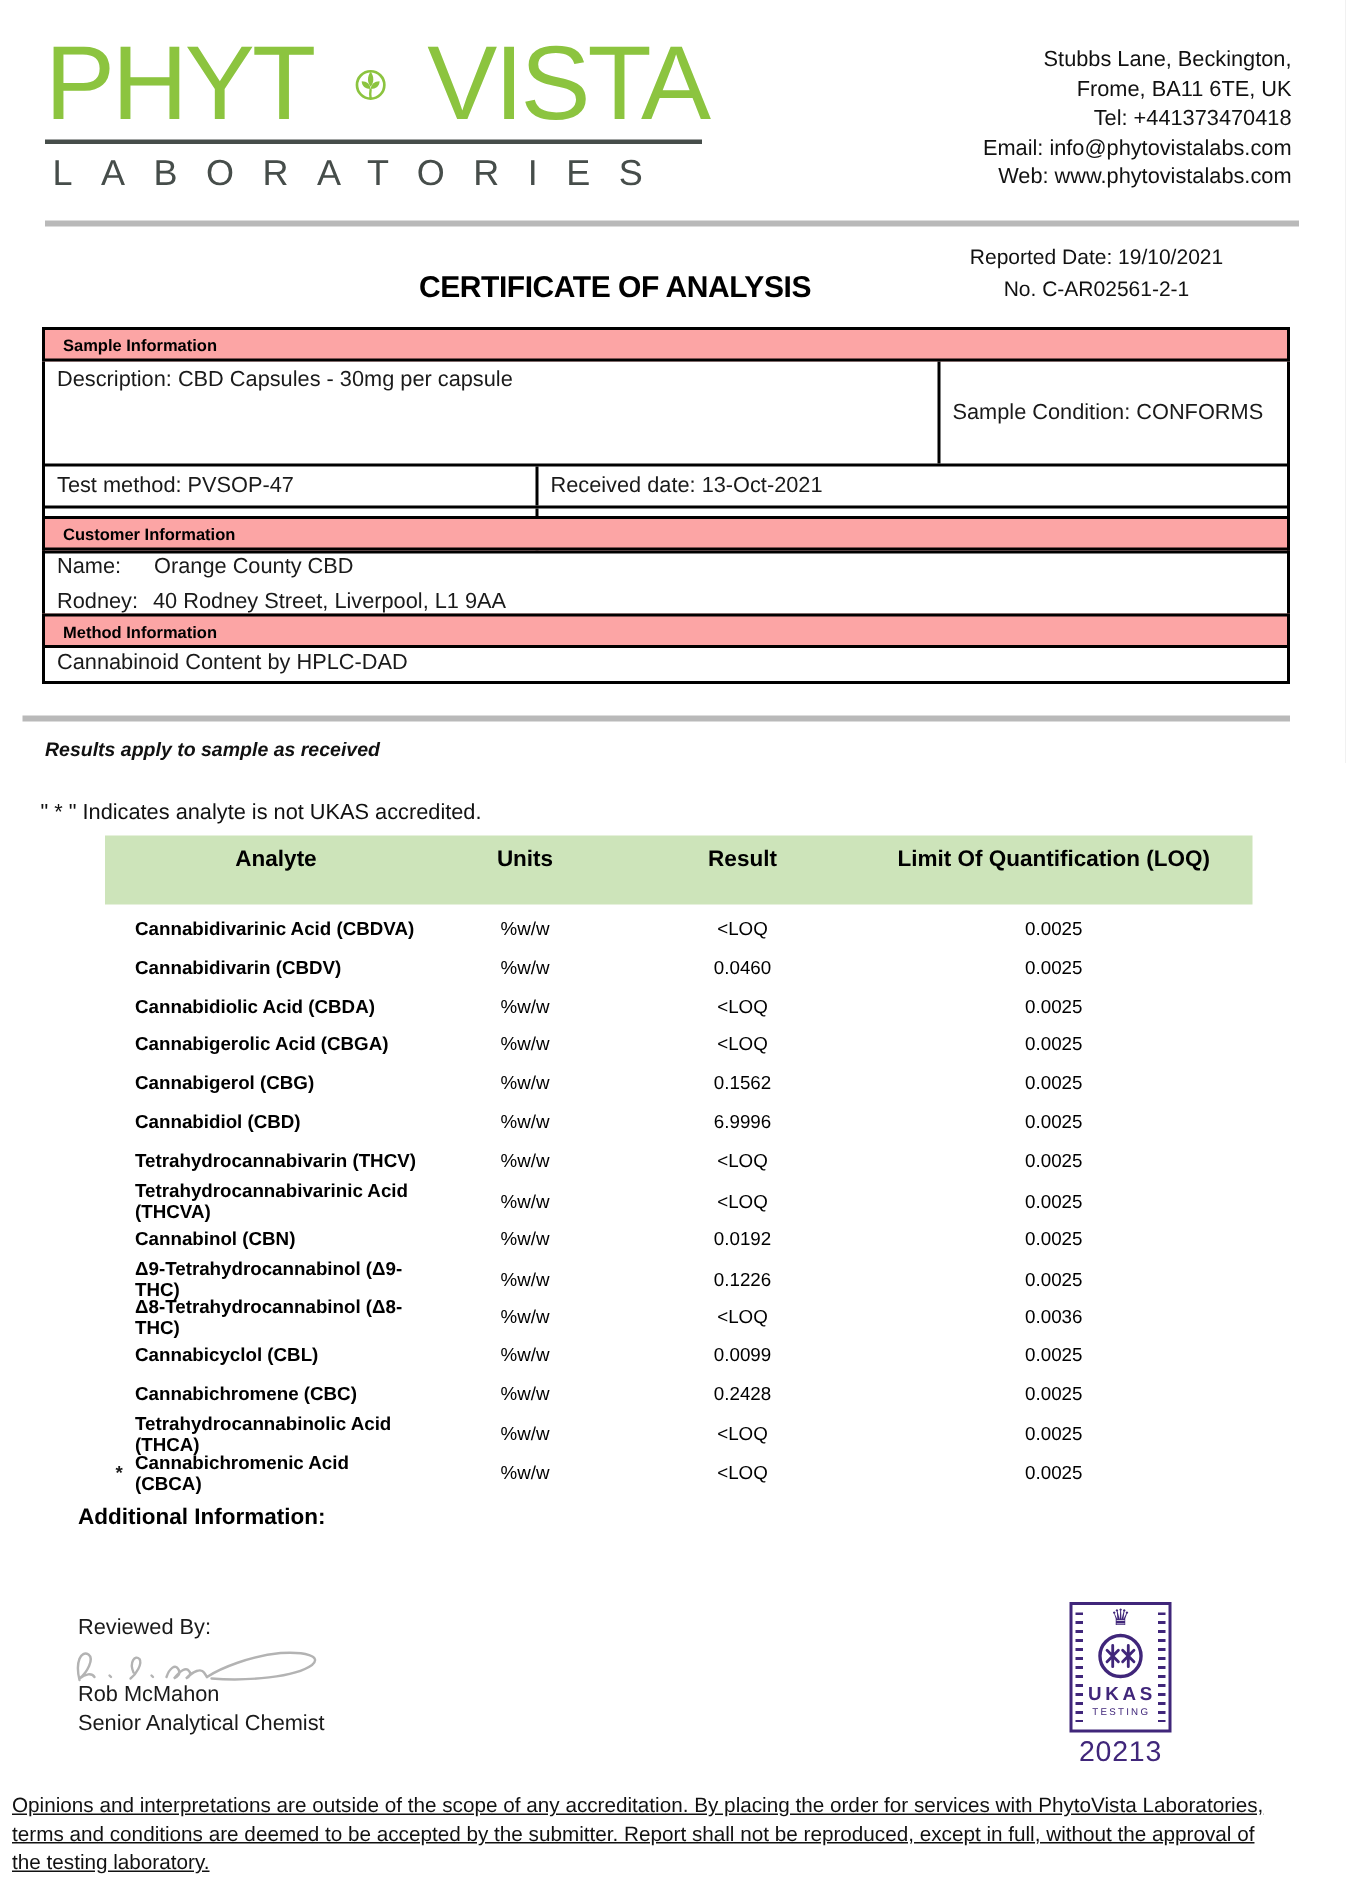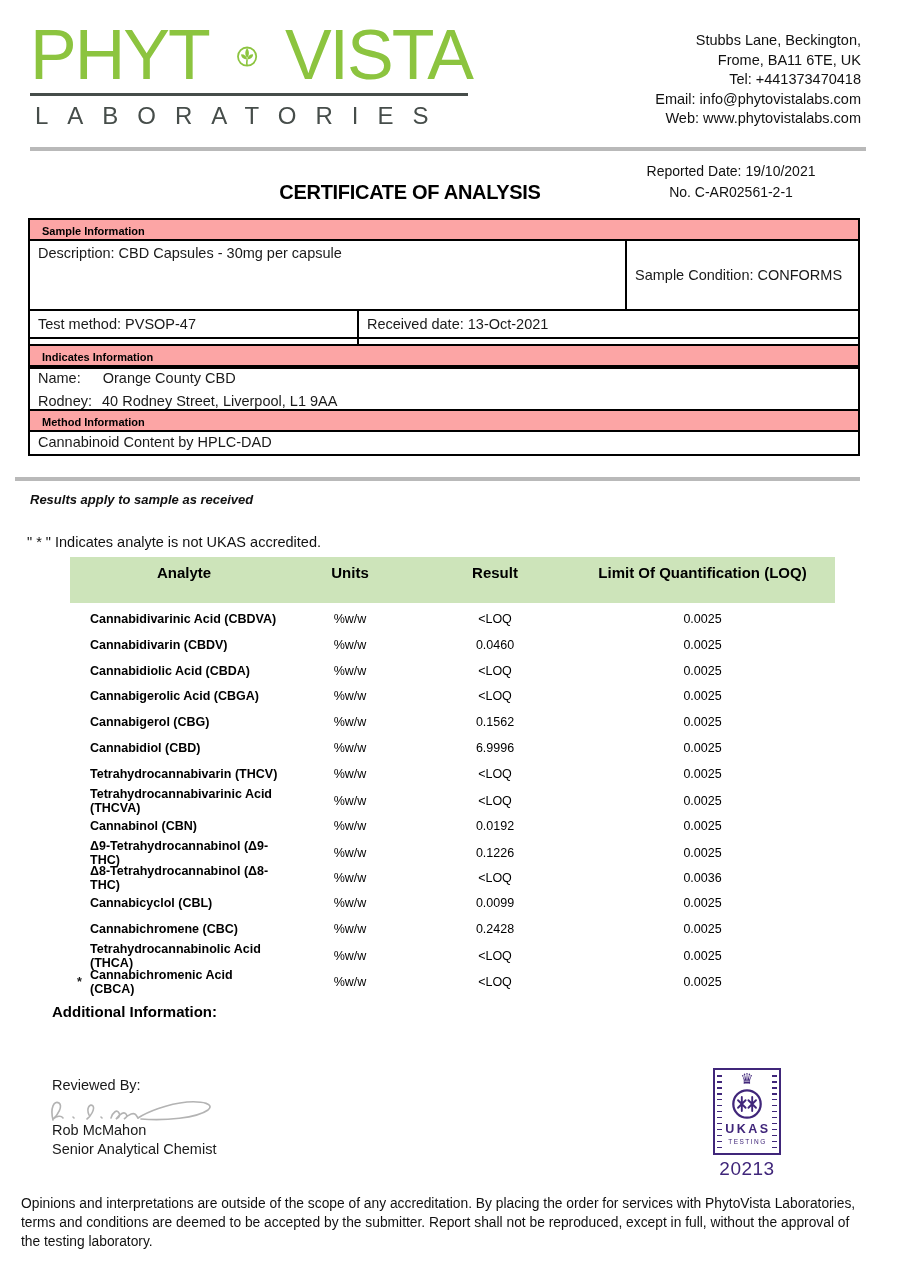--- a/index.html
+++ b/index.html
@@ -60,21 +60,21 @@
   .rev-title { position: absolute; left: 52px; top: 1141px; font-size: 14.5px; }
   .ukas { position: absolute; left: 711px; top: 1068px; width: 72px; text-align: center; color: #40267a; }
   .ukas-box { width: 68px; height: 87px; border: 2px solid #40267a; margin: 0 auto; position: relative; background: #fff; padding-top: 1px; }
   .tick { position: absolute; top: 5px; bottom: 5px; width: 5px; background: repeating-linear-gradient(to bottom, #40267a 0 1.5px, transparent 1.5px 6px); }
   .tick.l { left: 2px; } .tick.r { right: 2px; }
   .ukas-crown { font-size: 15px; line-height: 16px; }
   .ukas-circ { display:block; margin: 0 auto; }
   .ukas-word { font-weight: bold; font-size: 12.5px; letter-spacing: 2.5px; margin-top: 1px; padding-left: 2px; }
   .ukas-type { font-size: 6.5px; letter-spacing: 1.5px; margin-top: 2px; padding-left: 1px; }
   .ukas-num { font-size: 19px; margin-top: 3px; letter-spacing: 0.5px; }
-  .footer { position: absolute; left: 21px; top: 1194px; width: 860px; font-size: 13.8px; line-height: 19px; color: #111; }
+  .footer { position: absolute; left: 8px; top: 1194px; width: 860px; font-size: 13.8px; line-height: 19px; color: #111; text-decoration: underline; }
 </style>
 </head>
 <body>
 
 <div class="page">
 
   <div class="logo">
     <div class="brand-row">
       <span>PHYT</span>
       <svg class="leaf-svg" width="58" height="58" viewBox="0 0 56 56">
@@ -118,21 +118,21 @@
         <div>Received date: 13-Oct-2021</div>
       </div>
       <div class="s-row3c row-h28">
         <div>Batch no: CAPS02-121021</div>
         <div>Test started date: 13-Oct-2021</div>
       </div>
     </div>
   </div>
 
   <div class="info-sec" style="top:344px;">
-    <div class="sec-bar">Indicates Information</div>
+    <div class="sec-bar">Customer Information</div>
     <div class="sec-body cust-body">
       <div><span>Name:</span><span class="lbl-gap1"></span><span>Orange County CBD</span></div>
       <div><span>Rodney:</span><span class="lbl-gap2"></span><span>40 Rodney Street, Liverpool, L1 9AA</span></div>
     </div>
   </div>
 
   <div class="info-sec" style="top:409px;">
     <div class="sec-bar">Method Information</div>
     <div class="sec-body method-body">Cannabinoid Content by HPLC-DAD</div>
   </div>

